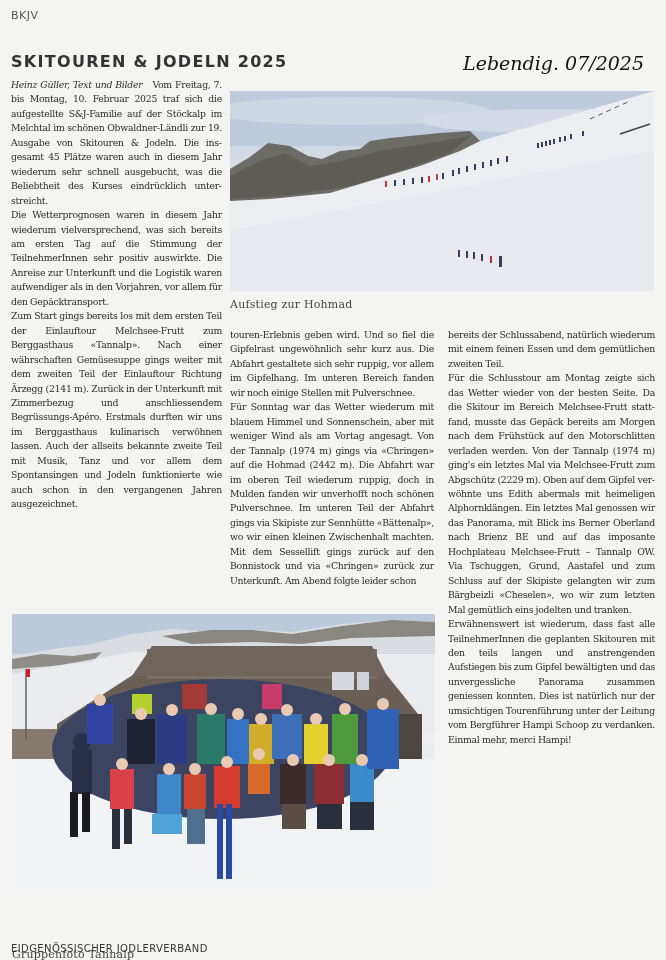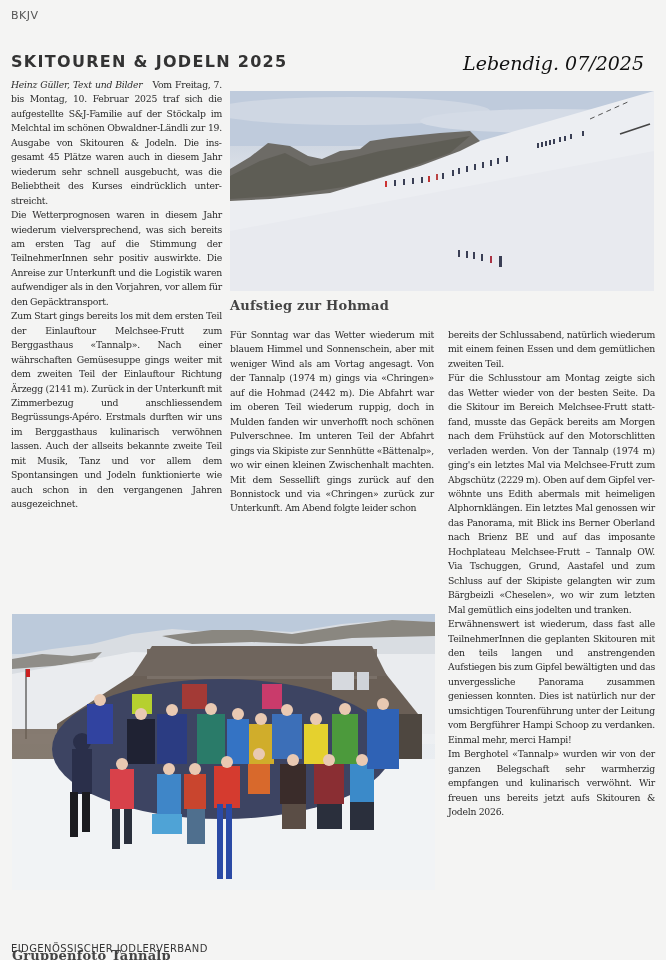--- a/index.html
+++ b/index.html
@@ -36,21 +36,21 @@
   .col3 { left: 448px; top: 328px; width: 207px; }
   .byline { font-style: italic; }
   .byline-gap { display: inline-block; width: 10px; }
 
   .photo { position: absolute; overflow: hidden; }
   .photo1 { left: 230px; top: 91px; width: 424px; height: 200px;
     background: linear-gradient(180deg, #b9c6d9 0%, #d2d9e3 30%, #e7e9ee 55%, #e9eaee 100%); }
   .photo2 { left: 12px; top: 614px; width: 423px; height: 276px;
     background: linear-gradient(180deg, #b7c8dc 0%, #cfd9e4 10%, #e8ecf0 40%, #eef0f3 100%); }
   .caption {
-    position: absolute; font-size: 13px; font-weight: bold; color: #444; letter-spacing: 0.2px; text-align: center;
+    position: absolute; font-size: 11px; font-weight: normal; color: #444; letter-spacing: 0.2px; text-align: center;
   }
   .cap1 { left: 230px; top: 298px; }
   .cap2 { left: 12px; top: 948px; }
   .footer {
     position: absolute; left: 11px; top: 943px;
     font-family: "DejaVu Sans", sans-serif; font-size: 10px; color: #333; letter-spacing: 0.4px;
   }
   svg { display: block; }
 </style>
 </head>
@@ -114,28 +114,28 @@
       <rect x="260" y="165" width="2" height="7" fill="#a34"></rect>
       <rect x="269" y="165" width="3" height="11"></rect>
     </g>
     <path d="M360,28 L400,10" stroke="#555" stroke-width="1" stroke-dasharray="5,4"></path>
     <path d="M390,43 L420,33" stroke="#444" stroke-width="1.5"></path>
   </svg>
 </div>
 <div class="caption cap1">Aufstieg zur Hohmad</div>
 
 <div class="col col2">
+  <p>touren-Erlebnis geben wird. Und so fiel die Gipfelrast ungewöhnlich sehr kurz aus. Die Abfahrt gestaltete sich sehr ruppig, vor allem im Gipfelhang. Im unteren Bereich fanden wir noch einige Stellen mit Pulverschnee.</p>
   <p>Für Sonntag war das Wetter wiederum mit blauem Himmel und Sonnenschein, aber mit weniger Wind als am Vortag angesagt. Von der Tannalp (1974 m) gings via «Chringen» auf die Hohmad (2442 m). Die Abfahrt war im oberen Teil wiederum ruppig, doch in Mul­den fanden wir unverhofft noch schönen Pulverschnee. Im unteren Teil der Abfahrt gings via Skipiste zur Sennhütte «Bättenalp», wo wir einen kleinen Zwischenhalt mach­ten. Mit dem Sessellift gings zurück auf den Bonnistock und via «Chringen» zurück zur Unterkunft. Am Abend folgte leider schon</p>
 </div>
 
 <div class="col col3">
   <p>bereits der Schlussabend, natürlich wiede­rum mit einem feinen Essen und dem gemüt­lichen zweiten Teil.</p>
   <p>Für die Schlusstour am Montag zeigte sich das Wetter wieder von der besten Seite. Da die Skitour im Bereich Melchsee-Frutt statt­fand, musste das Gepäck bereits am Morgen nach dem Frühstück auf den Motorschlitten verladen werden. Von der Tannalp (1974 m) ging's ein letztes Mal via Melchsee-Frutt zum Abgschütz (2229 m). Oben auf dem Gipfel ver­wöhnte uns Edith abermals mit heimeligen Alphornklängen. Ein letztes Mal genossen wir das Panorama, mit Blick ins Berner Ober­land nach Brienz BE und auf das imposante Hochplateau Melchsee-Frutt – Tannalp OW. Via Tschuggen, Grund, Aastafel und zum Schluss auf der Skipiste gelangten wir zum Bärgbeizli «Cheselen», wo wir zum letzten Mal gemütlich eins jodelten und tranken.</p>
   <p>Erwähnenswert ist wiederum, dass fast alle TeilnehmerInnen die geplanten Skitou­ren mit den teils langen und anstrengen­den Aufstiegen bis zum Gipfel bewältigten und das unvergessliche Panorama zusam­men geniessen konnten. Dies ist natürlich nur der umsichtigen Tourenführung unter der Leitung vom Bergführer Hampi Schoop zu verdanken. Einmal mehr, merci Hampi!</p>
-  <p>Im Berghotel «Tannalp» wurden wir von der ganzen Belegschaft sehr warmherzig empfangen und kulinarisch verwöhnt. Wir freuen uns bereits jetzt aufs Skitouren &amp; Jodeln 2026.</p>
 </div>
 
 <div class="photo photo2">
   <svg width="423" height="276" viewBox="0 0 423 276">
     <rect x="0" y="0" width="423" height="40" fill="#bccadb"></rect>
 
     <path d="M0,42 L40,35 L80,30 L120,20 L160,15 L200,18 L240,16 L280,18 L330,10 L380,6 L423,8 L423,120 L0,120 Z" fill="#d9dde2"></path>
     <path d="M150,22 L200,16 L240,16 L280,20 L330,12 L380,6 L423,8 L423,22 L340,24 L290,30 L240,28 L180,30 Z" fill="#8a8780"></path>
     <path d="M0,45 L30,40 L60,42 L90,38 L80,48 L40,52 L0,55 Z" fill="#8f8d88"></path>
     <path d="M0,60 L120,38 L200,40 L423,40 L423,130 L0,130 Z" fill="#eef0f2" opacity="0.8"></path>

